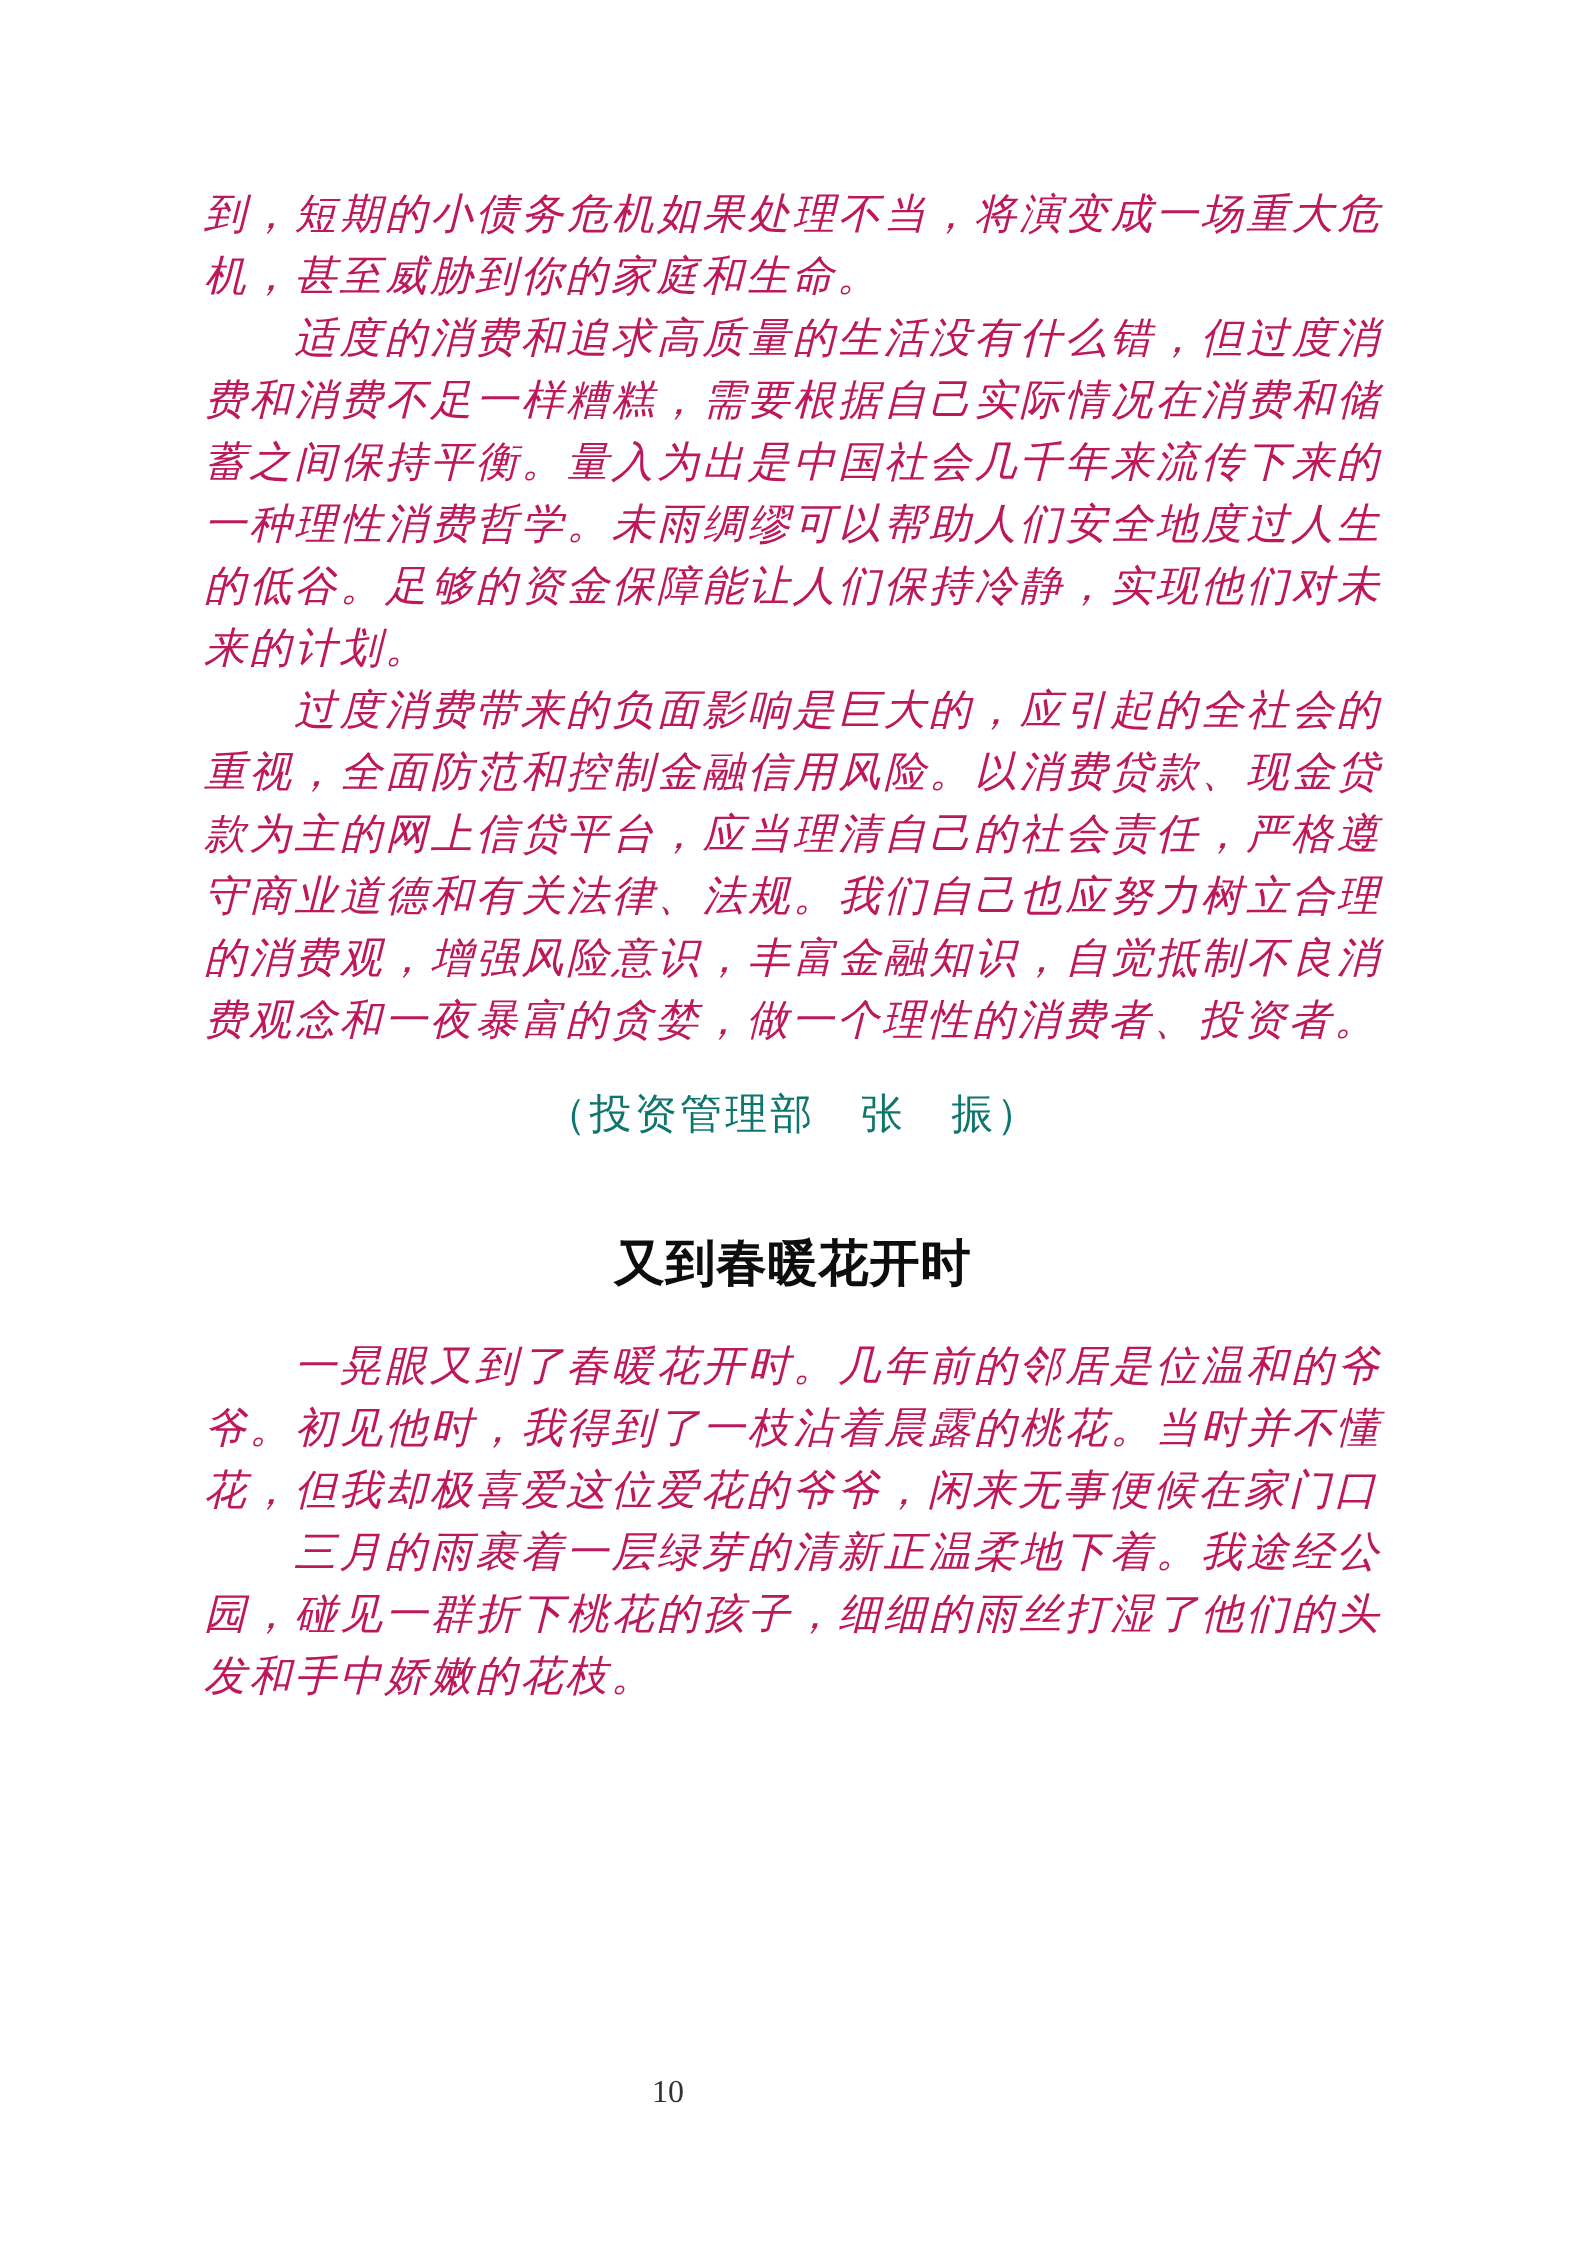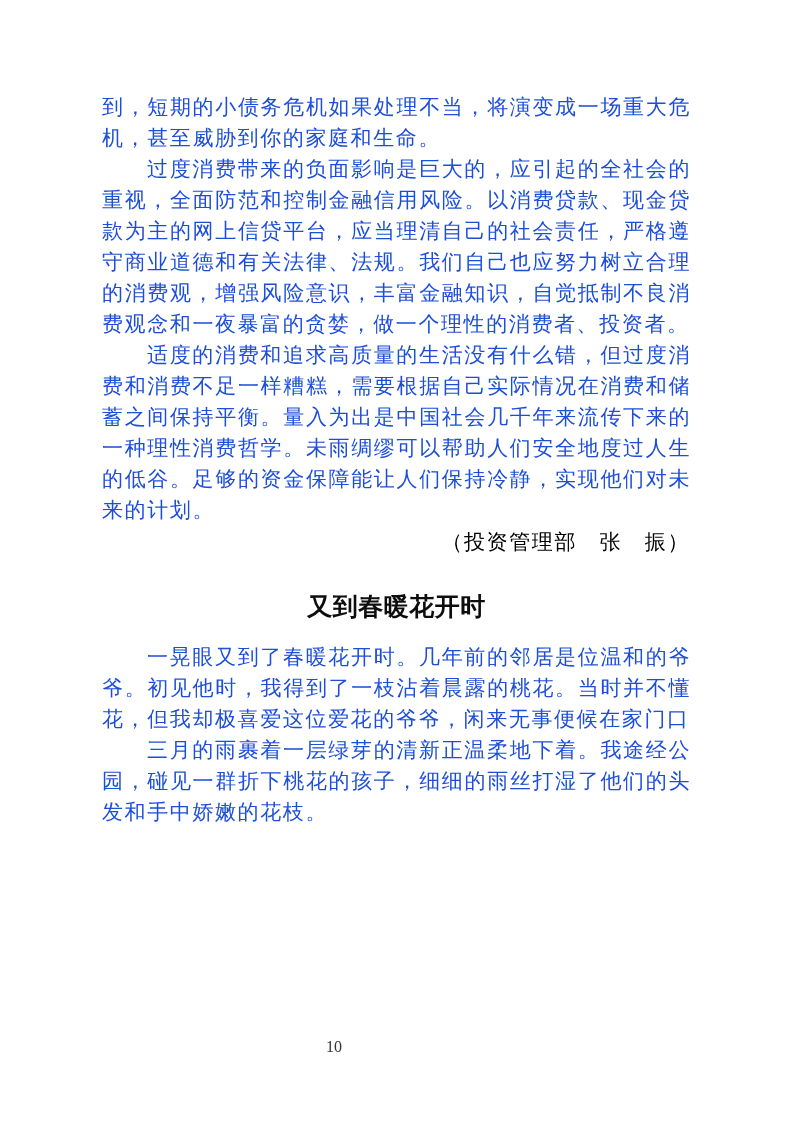--- a/index.html
+++ b/index.html
@@ -19,37 +19,38 @@
     position: absolute;
     left: 102px;
     top: 92px;
     width: 589px;
   }
   .body-text {
     margin: 0;
     font-size: 21px;
     line-height: 31px;
     letter-spacing: 1.6px;
-    color: #1d4ed8;
+    color: #be185d;
     text-align: justify;
     text-align-last: left;
+    font-style: italic;
   }
   .indent {
     text-indent: 45px;
   }
   .byline {
-    margin: 1px;
+    margin: 16px;
     font-size: 21px;
     line-height: 31px;
     letter-spacing: 1.6px;
-    color: #000000;
-    text-align: right;
+    color: #0f766e;
+    text-align: center;
   }
   .article-title {
-    margin: 29px 0 17px 0;
+    margin: 40px 0 17px 0;
     font-family: "Liberation Sans", "DejaVu Sans", sans-serif;
     font-weight: 700;
     font-size: 25px;
     line-height: 38px;
     letter-spacing: 0.5px;
     color: #0d0d0d;
     text-align: center;
   }
   .page-footer {
     position: absolute;
@@ -65,22 +66,22 @@
   }
 </style>
 </head>
 <body>
 
 <div class="page">
   <main class="content">
 
     <article>
       <p class="body-text">到，短期的小债务危机如果处理不当，将演变成一场重大危机，甚至威胁到你的家庭和生命。</p>
+      <p class="body-text indent">适度的消费和追求高质量的生活没有什么错，但过度消费和消费不足一样糟糕，需要根据自己实际情况在消费和储蓄之间保持平衡。量入为出是中国社会几千年来流传下来的一种理性消费哲学。未雨绸缪可以帮助人们安全地度过人生的低谷。足够的资金保障能让人们保持冷静，实现他们对未来的计划。</p>
       <p class="body-text indent">过度消费带来的负面影响是巨大的，应引起的全社会的重视，全面防范和控制金融信用风险。以消费贷款、现金贷款为主的网上信贷平台，应当理清自己的社会责任，严格遵守商业道德和有关法律、法规。我们自己也应努力树立合理的消费观，增强风险意识，丰富金融知识，自觉抵制不良消费观念和一夜暴富的贪婪，做一个理性的消费者、投资者。</p>
-      <p class="body-text indent">适度的消费和追求高质量的生活没有什么错，但过度消费和消费不足一样糟糕，需要根据自己实际情况在消费和储蓄之间保持平衡。量入为出是中国社会几千年来流传下来的一种理性消费哲学。未雨绸缪可以帮助人们安全地度过人生的低谷。足够的资金保障能让人们保持冷静，实现他们对未来的计划。</p>
       <p class="byline">（投资管理部　张　振）</p>
     </article>
 
     <article>
       <h1 class="article-title">又到春暖花开时</h1>
       <p class="body-text indent">一晃眼又到了春暖花开时。几年前的邻居是位温和的爷爷。初见他时，我得到了一枝沾着晨露的桃花。当时并不懂花，但我却极喜爱这位爱花的爷爷，闲来无事便候在家门口</p>
       <p class="body-text indent">三月的雨裹着一层绿芽的清新正温柔地下着。我途经公园，碰见一群折下桃花的孩子，细细的雨丝打湿了他们的头发和手中娇嫩的花枝。</p>
     </article>
 
   </main>

